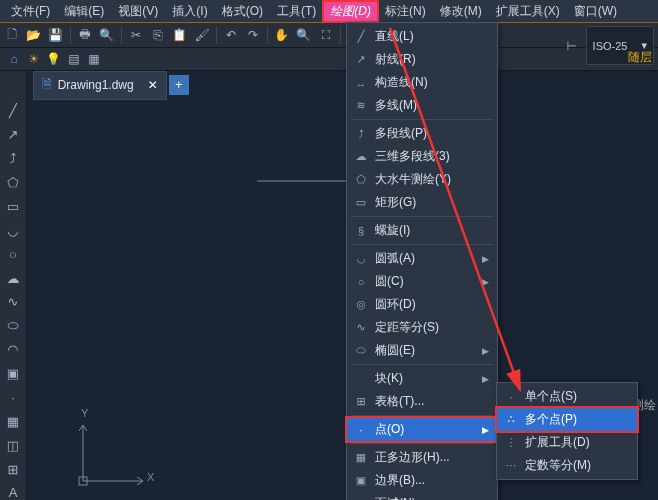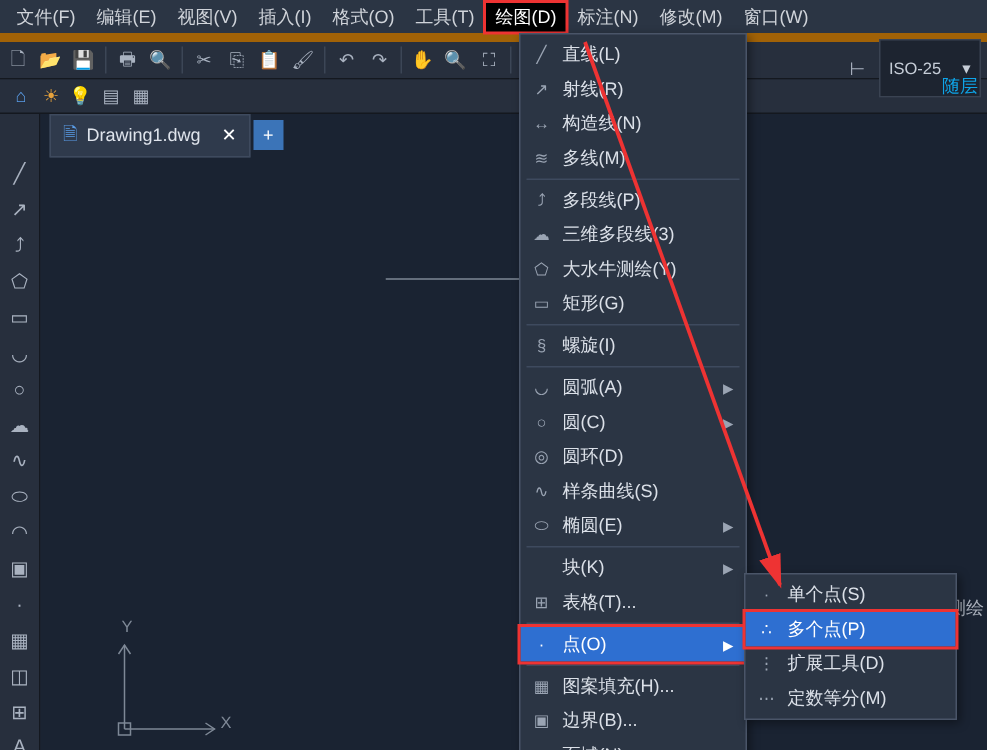--- a/index.html
+++ b/index.html
@@ -13,29 +13,30 @@
     color: #d0d4da;
     overflow: hidden;
     position: relative;
   }
   .menubar {
     display: flex;
     background: #2b3544;
     height: 22px;
     align-items: flex-end;
     padding: 0 4px;
-    border-bottom: 6px solid #a16207;
+    border-bottom: 1px solid #a16207;
   }
   .menu-item {
     padding: 2px 7px;
     cursor: pointer;
   }
   .menu-item.active {
-    background: #000000;
+    background: #ec4899;
     color: #fff;
+    font-style: italic;
   }
   .highlight-red {
     outline: 2px solid #e33;
     outline-offset: -1px;
   }
   .toolbar {
     display: flex;
     background: #272f3d;
     height: 24px;
     align-items: center;
@@ -210,21 +211,21 @@
     color: #c6cdd7;
     display: flex;
     align-items: center;
     gap: 14px;
   }
   .layer-right {
     position: absolute;
     top: 49px;
     right: 6px;
     font-size: 12px;
-    color: #0ea5e9;
+    color: #eab308;
   }
   .crosshair {
     position: absolute;
     top: 100px;
     left: 230px;
     color: #7e8896;
   }
 </style>
 </head>
 <body>
@@ -232,20 +233,21 @@
 <div class="menubar">
   <div class="menu-item">文件(F)</div>
   <div class="menu-item">编辑(E)</div>
   <div class="menu-item">视图(V)</div>
   <div class="menu-item">插入(I)</div>
   <div class="menu-item">格式(O)</div>
   <div class="menu-item">工具(T)</div>
   <div class="menu-item active highlight-red">绘图(D)</div>
   <div class="menu-item">标注(N)</div>
   <div class="menu-item">修改(M)</div>
+  <div class="menu-item">扩展工具(X)</div>
   <div class="menu-item">窗口(W)</div>
 </div>
 
 <div class="toolbar">
   <div class="tb-btn">🗋</div>
   <div class="tb-btn">📂</div>
   <div class="tb-btn">💾</div>
   <div class="tb-sep"></div>
   <div class="tb-btn">🖶</div>
   <div class="tb-btn">🔍</div>
@@ -384,21 +386,21 @@
       <span class="icon">○</span>
       <span>圆(C)</span>
       <span class="arrow">▶</span>
     </div>
     <div class="dd-item">
       <span class="icon">◎</span>
       <span>圆环(D)</span>
     </div>
     <div class="dd-item">
       <span class="icon">∿</span>
-      <span>样条曲线(S)</span>
+      <span>定距等分(S)</span>
     </div>
     <div class="dd-item">
       <span class="icon">⬭</span>
       <span>椭圆(E)</span>
       <span class="arrow">▶</span>
     </div>
     <div class="dd-sep"></div>
     <div class="dd-item">
       <span class="icon"></span>
       <span>块(K)</span>
@@ -410,21 +412,21 @@
     </div>
     <div class="dd-sep"></div>
     <div class="dd-item selected highlight-red-row">
       <span class="icon">·</span>
       <span>点(O)</span>
       <span class="arrow">▶</span>
     </div>
     <div class="dd-sep"></div>
     <div class="dd-item">
       <span class="icon">▦</span>
-      <span>图案填充(H)...</span>
+      <span>正多边形(H)...</span>
     </div>
     <div class="dd-item">
       <span class="icon">▣</span>
       <span>边界(B)...</span>
     </div>
     <div class="dd-item">
       <span class="icon">◫</span>
       <span>面域(N)</span>
     </div>
   </div>

